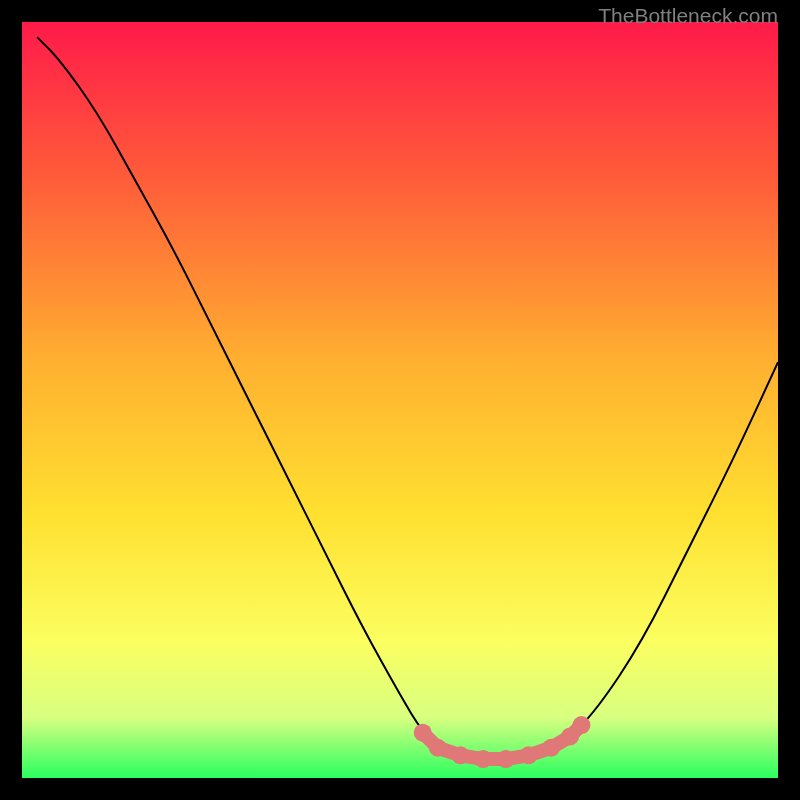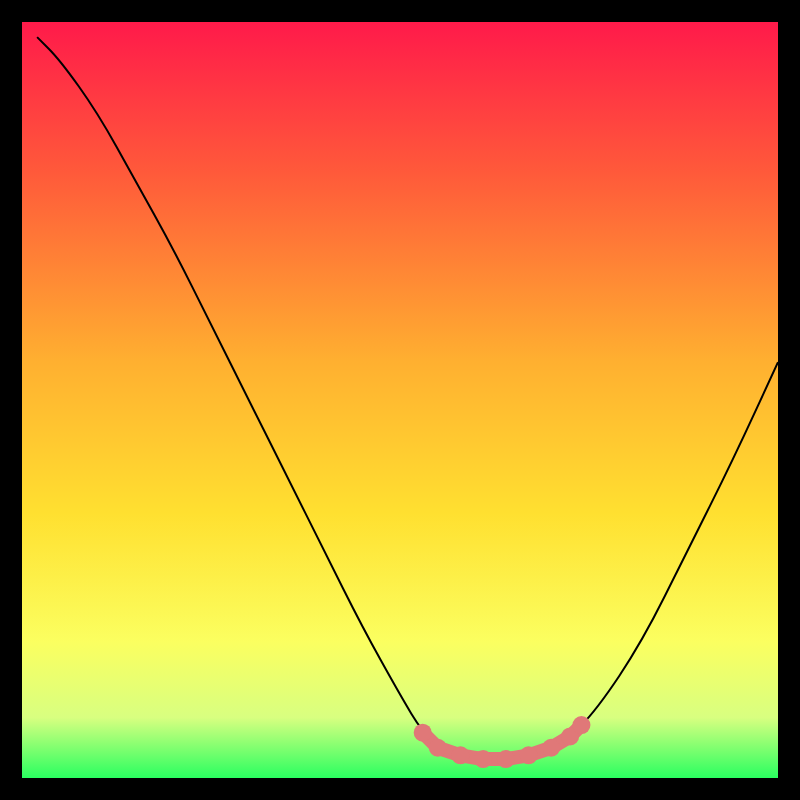--- a/index.html
+++ b/index.html
@@ -36,20 +36,21 @@
     z-index: 10;
   }
   svg {
     display: block;
   }
 </style>
 </head>
 <body>
 
 <div class="container">
+  <div class="watermark">TheBottleneck.com</div>
   <div class="plot-area">
     <svg width="756" height="756" viewBox="0 0 756 756">
       <defs>
         <linearGradient id="bg-gradient" x1="0%" y1="0%" x2="0%" y2="100%">
           <stop offset="0%" stop-color="#ff1a4a"></stop>
           <stop offset="20%" stop-color="#ff5a3a"></stop>
           <stop offset="45%" stop-color="#ffb030"></stop>
           <stop offset="65%" stop-color="#ffe030"></stop>
           <stop offset="82%" stop-color="#fbff60"></stop>
           <stop offset="92%" stop-color="#d8ff80"></stop>

